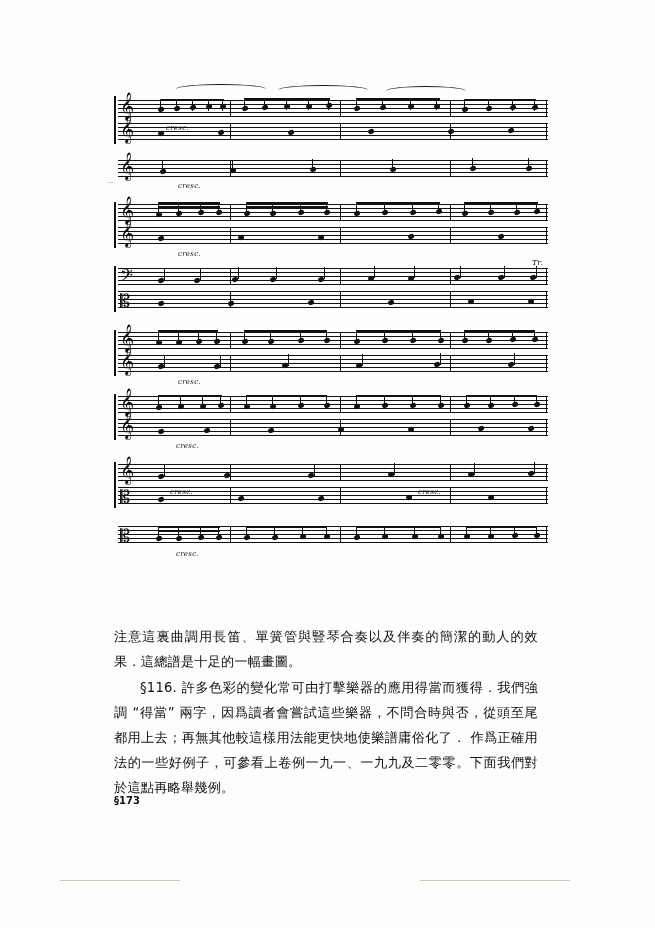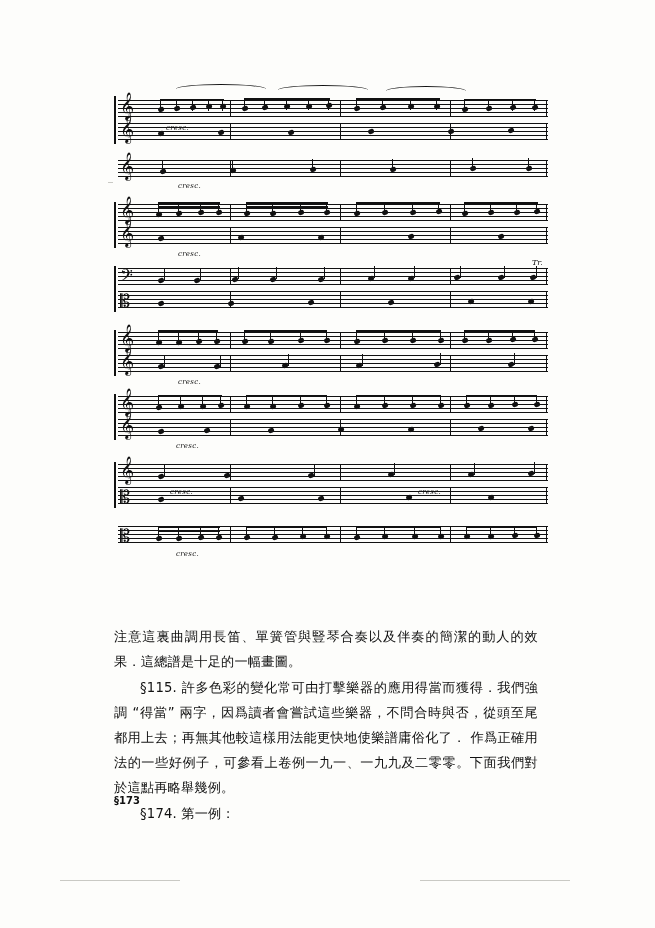--- a/index.html
+++ b/index.html
@@ -697,22 +697,21 @@
           <div class="stem" style="left:380px;top:2px;"></div>
         </div>
       </div>
       <div class="cresc" style="left:58px;top:32px;">cresc.</div>
     </div>
 
   </div>
 
   <div class="textblock">
     <p class="para">注意這裏曲調用長笛、單簧管與豎琴合奏以及伴奏的簡潔的動人的效果．這總譜是十足的一幅畫圖。</p>
-    <p class="para indent">§115. 許多色彩的變化常可由打擊樂器的應用得當而獲得．我們強調 “得當” 兩字，因爲讀者會嘗試這些樂器，不問合時與否，從頭至尾都用上去；再無其他較這樣用法能更快地使樂譜庸俗化了． 作爲正確用法的一些好例子，可參看上卷例一九一、一九九及二零零。下面我們對於這點再略舉幾例。</p>
-    <p class="para indent2">§174. 第一例：</p>
+    <p class="para indent">§116. 許多色彩的變化常可由打擊樂器的應用得當而獲得．我們強調 “得當” 兩字，因爲讀者會嘗試這些樂器，不問合時與否，從頭至尾都用上去；再無其他較這樣用法能更快地使樂譜庸俗化了． 作爲正確用法的一些好例子，可參看上卷例一九一、一九九及二零零。下面我們對於這點再略舉幾例。</p>
   </div>
 
   <div class="footer">
     <span class="folio-left">§173</span>
   </div>
 
   <div class="edge-mark" style="left:60px;top:880px;width:120px;height:1px;"></div>
   <div class="edge-mark" style="left:420px;top:880px;width:150px;height:1px;"></div>
   <div class="edge-mark" style="left:108px;top:182px;width:5px;height:1px;"></div>
 

